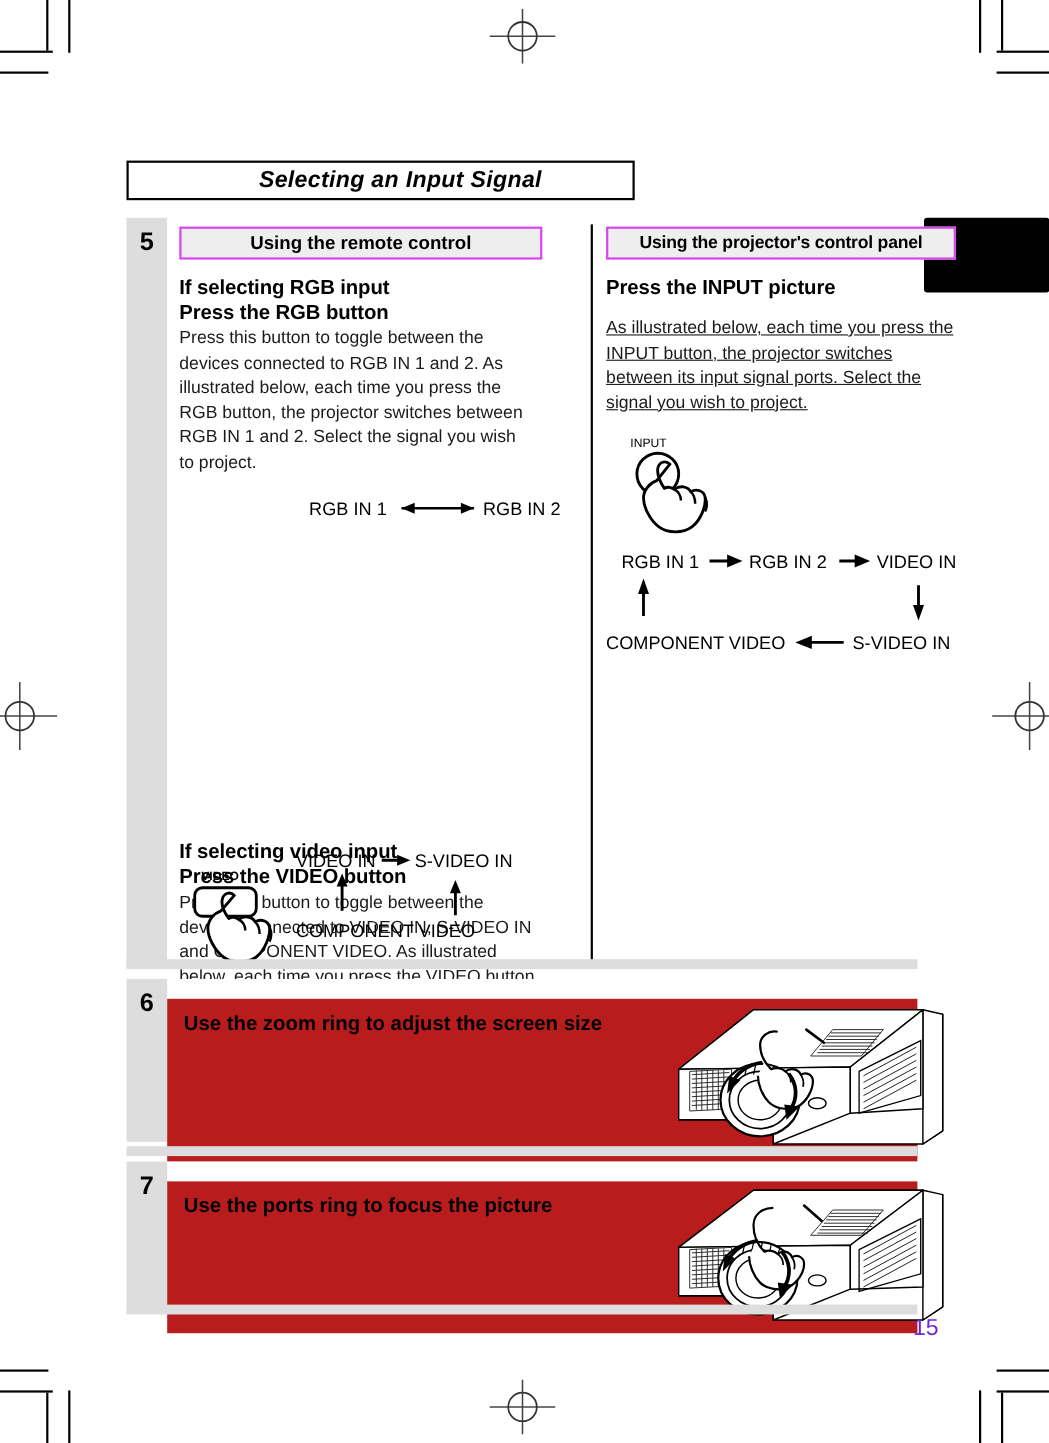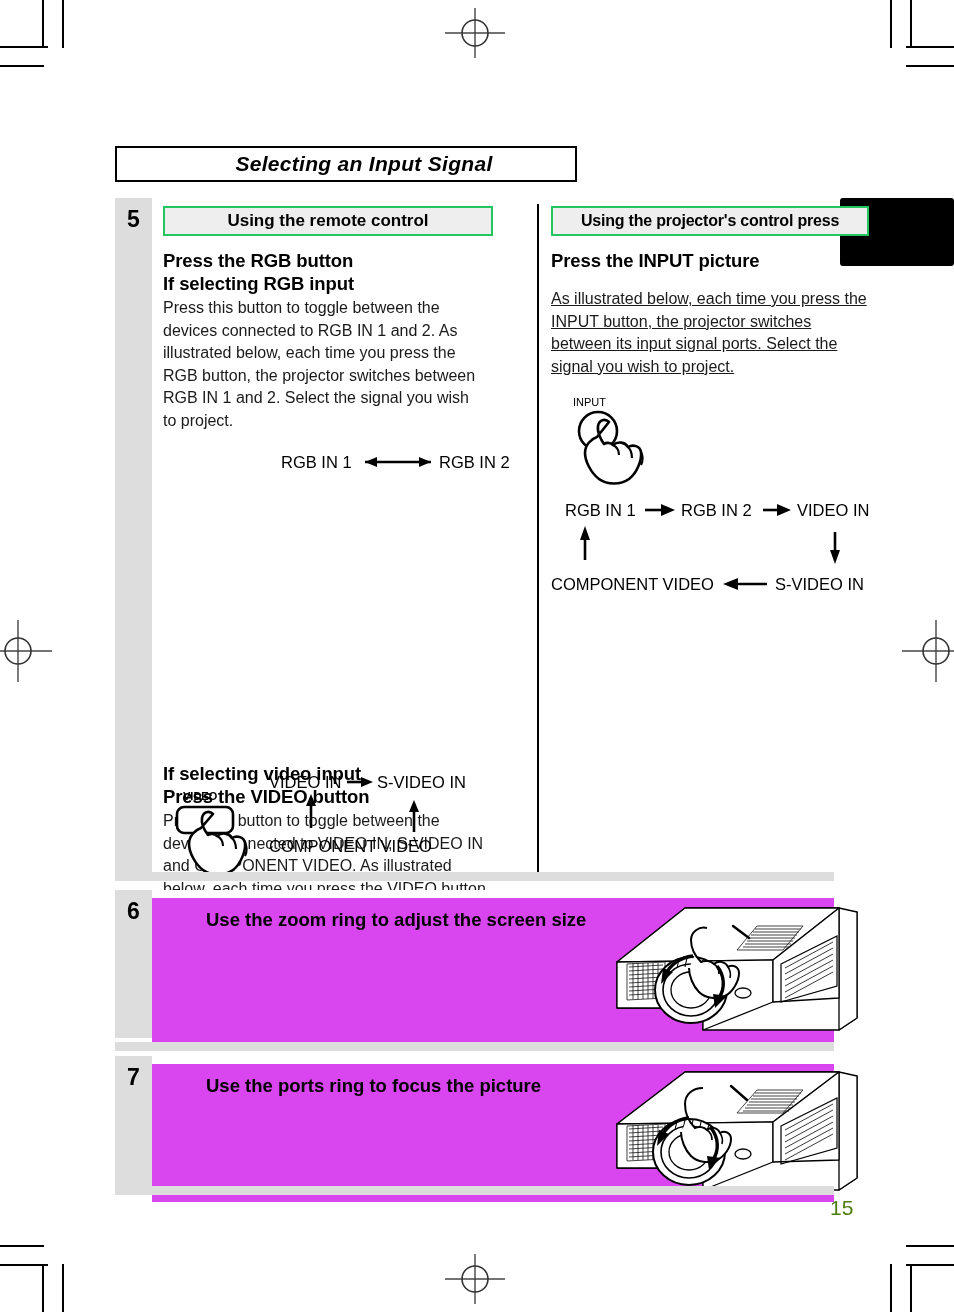--- a/index.html
+++ b/index.html
@@ -92,21 +92,21 @@
     width: 2px;
     height: 674px;
     background: #000;
   }
 
   .col { position: absolute; top: 0; }
   #col-left  { left: 11px;  width: 350px; }
   #col-right { left: 399px; width: 320px; }
 
   .hdr-box {
-    border: 2px solid #22c55e;
+    border: 2px solid #d946ef;
     background: #eeeeee;
     box-sizing: border-box;
     text-align: center;
     font-weight: bold;
     color: #000;
   }
   #hdr-left {
     width: 330px;
     height: 30px;
     font-size: 17px;
@@ -155,42 +155,41 @@
   .step-block {
     position: absolute;
     left: 115px;
     width: 719px;
     background: #ffffff;
   }
   .step-block .step-num-col { width: 37px; }
   .step-block .step-content {
     position: absolute;
     left: 37px;
-    top: 8px;
+    top: 18px;
     right: 0;
     height: 100%;
-    background: #d946ef;
-    padding-left: 39px;
+    background: #b91c1c;
   }
   .step-title {
     font-size: 18.5px;
     font-weight: bold;
     line-height: 23px;
     padding: 10px 0 0 15px;
     width: 400px;
   }
   .proj-art { position: absolute; }
 
   
   #page-num {
     position: absolute;
     left: 830px;
     top: 1196px;
     font-size: 21px;
-    color: #4d7c0f;
+    color: #6d28d9;
   }
 </style>
 </head>
 <body>
 
 <div class="crop" style="left:62px;  top:0px;    width:2px;  height:48px;"></div>
 <div class="crop" style="left:0px;   top:46px;   width:48px; height:2px;"></div>
 <div class="crop" style="left:42px;  top:0px;    width:2px;  height:46px;"></div>
 <div class="crop" style="left:0px;   top:65px;   width:44px; height:2px;"></div>
 
@@ -249,22 +248,22 @@
     <div class="step-num">5</div>
   </div>
 
   <div id="step5-body">
     <div id="col-divider"></div>
 
     <div class="col" id="col-left">
       <div class="hdr-box" id="hdr-left">Using the remote control</div>
 
       <div class="head-group">
+        <div class="sub-head">If selecting RGB input</div>
         <div class="sub-head">Press the RGB button</div>
-        <div class="sub-head">If selecting RGB input</div>
         <div class="body-text" id="left-para1">Press this button to toggle between the devices connected to RGB IN 1 and 2. As illustrated below, each time you press the RGB button, the projector switches between RGB IN 1 and 2. Select the signal you wish to project.</div>
       </div>
 
 
       <div class="flowrow" style="left:118px; top:250px;">
         <svg width="230" height="30" viewBox="0 0 230 30">
           <text x="0" y="20" font-family="Liberation Sans, sans-serif" font-size="16.5" fill="#000">RGB IN 1</text>
           <line x1="84" y1="14" x2="150" y2="14" stroke="#000" stroke-width="2.4"></line>
           <polygon points="84,14 96,9 96,19" fill="#000"></polygon>
           <polygon points="150,14 138,9 138,19" fill="#000"></polygon>
@@ -305,21 +304,21 @@
           <line x1="145" y1="62" x2="145" y2="36" stroke="#000" stroke-width="2.6"></line>
           <polygon points="145,30 140,42 150,42" fill="#000"></polygon>
           <line x1="42" y1="30" x2="42" y2="58" stroke="#000" stroke-width="2.6"></line>
           <polygon points="42,24 37,36 47,36" fill="#000"></polygon>
           <text x="0" y="82" font-family="Liberation Sans, sans-serif" font-size="16.5" fill="#000">COMPONENT VIDEO</text>
         </svg>
       </div>
     </div>
 
     <div class="col" id="col-right">
-      <div class="hdr-box" id="hdr-right">Using the projector's control press</div>
+      <div class="hdr-box" id="hdr-right">Using the projector's control panel</div>
 
       <div class="head-group">
         <div class="sub-head">Press the INPUT picture</div>
         <div class="body-text" id="right-para">As illustrated below, each time you press the INPUT button, the projector switches between its input signal ports. Select the signal you wish to project.</div>
       </div>
 
       <div class="btn-art" style="left:16px; top:196px;">
         <svg width="110" height="96" viewBox="0 0 110 96">
           <text x="6" y="12" font-family="Liberation Sans, sans-serif" font-size="11" fill="#000">INPUT</text>
           <circle cx="31" cy="37" r="19" fill="#fff" stroke="#000" stroke-width="2.6"></circle>

